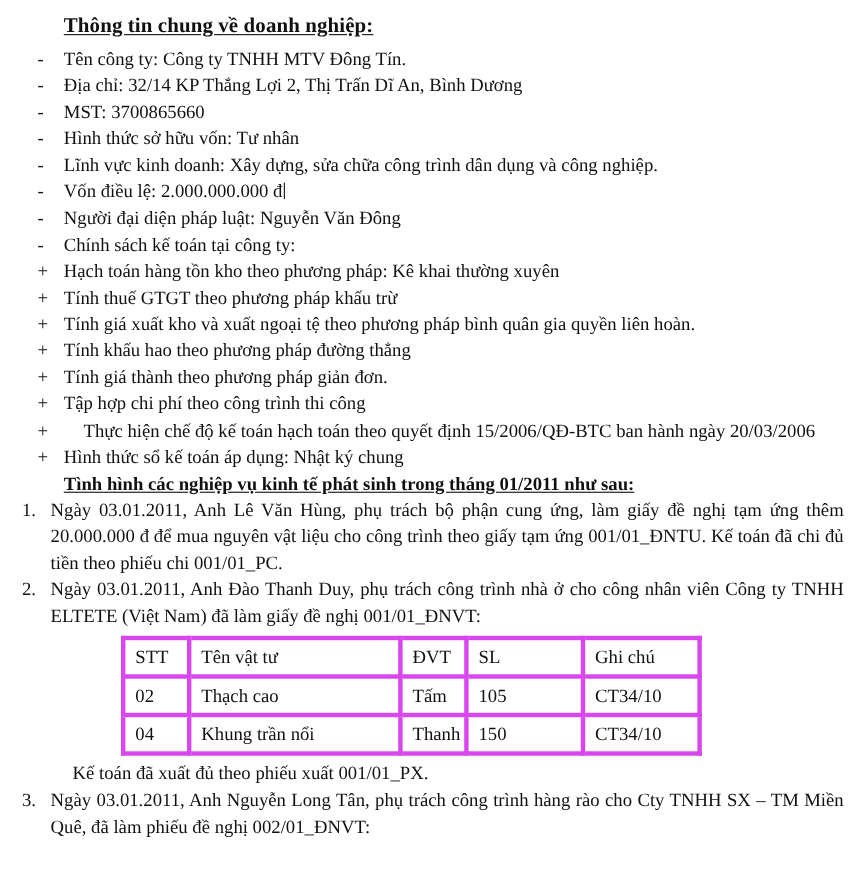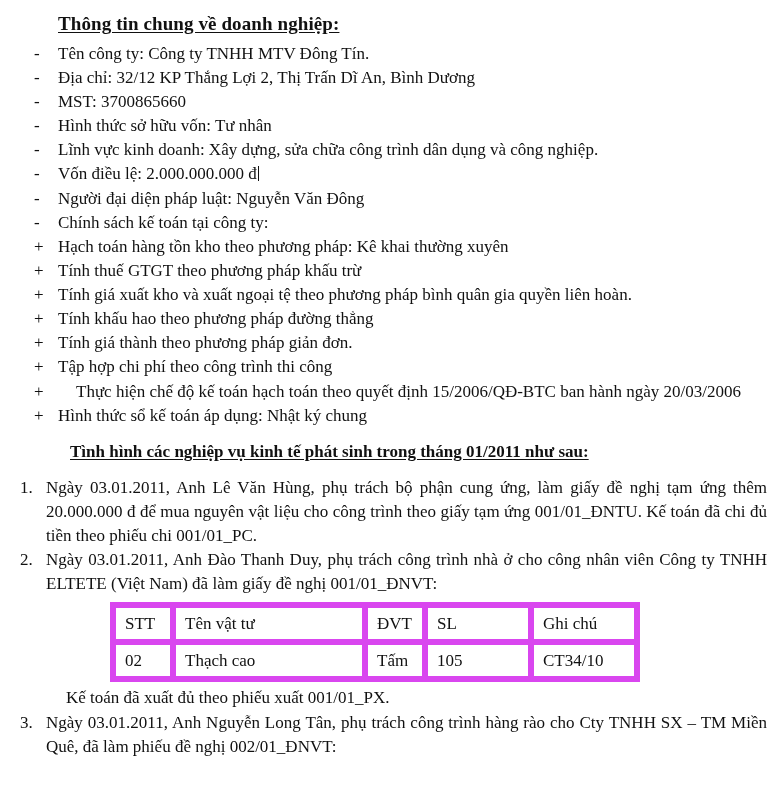--- a/index.html
+++ b/index.html
@@ -34,21 +34,21 @@
     margin: 0;
     padding: 12px 0 6px 58px;
     letter-spacing: .1px;
     line-height: 1.25;
   }
   .section-heading {
     font-size: 17px;
     font-weight: bold;
     text-decoration: underline;
     text-underline-offset: 2px;
-    margin: 12px;
+    margin: 0;
     padding: 1px 0 1px 58px;
     line-height: 1.3;
   }
 
   
   .bullet-list {
     margin: 0;
     padding: 0;
     list-style: none;
   }
@@ -125,21 +125,21 @@
     padding-bottom: 4px;
   }
   table.mat-table {
     border-collapse: collapse;
     width: 524px;
     table-layout: fixed;
     font-size: 17px;
   }
   table.mat-table td,
   table.mat-table th {
-    border: 6px solid #d946ef;
+    border: 4px solid #d946ef;
     padding: 4px 0 4px 9px;
     text-align: left;
     font-weight: normal;
     height: 23px;
     vertical-align: middle;
     line-height: 1.3;
     overflow: hidden;
     white-space: nowrap;
   }
   col.c-stt   { width: 60px; }
@@ -157,21 +157,21 @@
 
   <ul class="bullet-list">
 
     <li class="bullet-row">
       <span class="bullet-mark">-</span>
       <span class="bullet-text">Tên công ty: Công ty TNHH MTV Đông Tín.</span>
     </li>
 
     <li class="bullet-row">
       <span class="bullet-mark">-</span>
-      <span class="bullet-text">Địa chỉ: 32/12 KP Thắng Lợi 2, Thị Trấn Dĩ An, Bình Dương</span>
+      <span class="bullet-text">Địa chỉ: 32/14 KP Thắng Lợi 2, Thị Trấn Dĩ An, Bình Dương</span>
     </li>
 
     <li class="bullet-row">
       <span class="bullet-mark">-</span>
       <span class="bullet-text">MST: 3700865660</span>
     </li>
 
     <li class="bullet-row">
       <span class="bullet-mark">-</span>
       <span class="bullet-text">Hình thức sở hữu vốn: Tư nhân</span>
@@ -270,20 +270,27 @@
         </tr>
       </thead>
       <tbody>
         <tr>
           <td>02</td>
           <td>Thạch cao</td>
           <td>Tấm</td>
           <td>105</td>
           <td>CT34/10</td>
         </tr>
+        <tr>
+          <td>04</td>
+          <td>Khung trần nổi</td>
+          <td>Thanh</td>
+          <td>150</td>
+          <td>CT34/10</td>
+        </tr>
       </tbody>
     </table>
   </div>
 
   <div class="plain-indent">Kế toán đã xuất đủ theo phiếu xuất 001/01_PX.</div>
 
   <div class="num-row">
     <span class="num-mark">3.</span>
     <span class="num-text">Ngày 03.01.2011, Anh Nguyễn Long Tân, phụ trách công trình hàng rào cho Cty TNHH SX – TM Miền Quê, đã làm phiếu đề nghị 002/01_ĐNVT:</span>
   </div>

